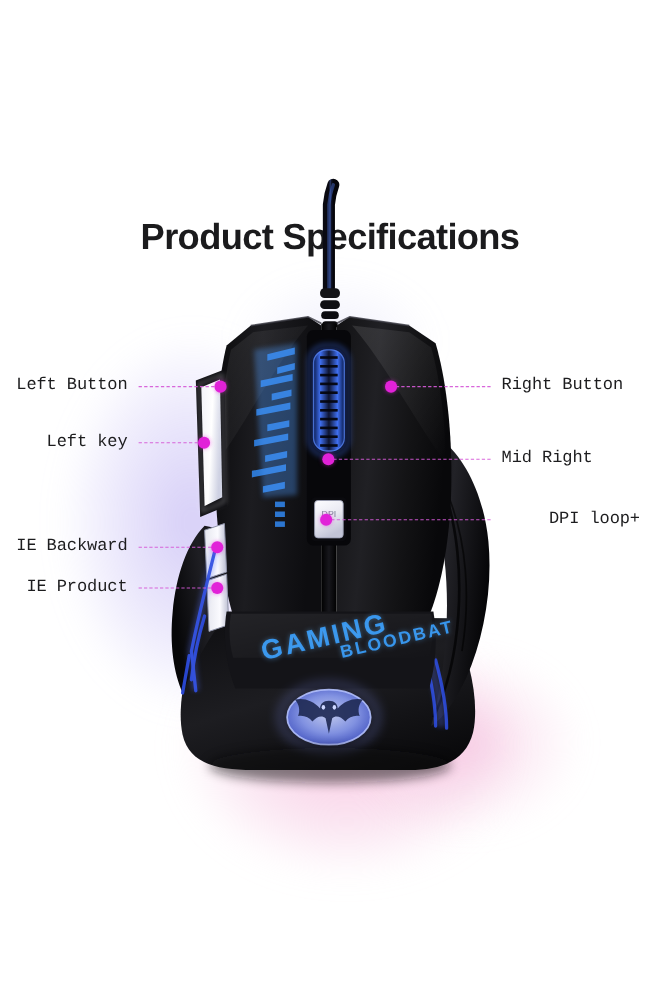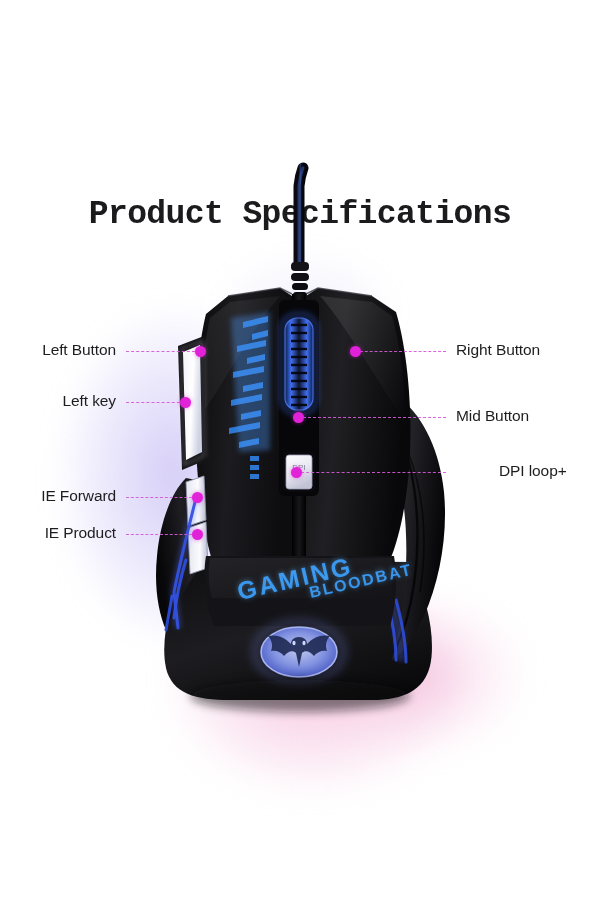--- a/index.html
+++ b/index.html
@@ -22,21 +22,21 @@
   #title {
     position: absolute;
     left: 0;
     top: 196px;
     width: 600px;
     text-align: center;
     font-size: 33px;
     font-weight: bold;
     letter-spacing: -0.6px;
     color: #1b1b1d;
-    font-family: Liberation Mono, monospace;
+    font-family: Liberation Sans, sans-serif;
   }
 
   
   .glow {
     position: absolute;
     pointer-events: none;
     border-radius: 50%;
   }
   #glow-left {
     left: 60px; top: 310px; width: 230px; height: 330px;
@@ -93,21 +93,21 @@
     width: 11px;
     height: 11px;
     border-radius: 50%;
     background: #e122d8;
     box-shadow: 0 0 4px rgba(225,34,216,0.55);
   }
   .label {
     position: absolute;
     font-size: 15.5px;
     color: #1d1d1f;
-    font-family: Liberation Sans, sans-serif;
+    font-family: Liberation Mono, monospace;
     white-space: nowrap;
     letter-spacing: -0.1px;
   }
 </style>
 </head>
 <body>
 
 <div id="page">
 
   <div class="glow" id="glow-top"></div>
@@ -376,30 +376,30 @@
     <ellipse cx="300" cy="696" rx="110" ry="16" fill="#0a0a0c" opacity="0.5" filter="url(#blurMd)"></ellipse>
   </svg>
 
   <div id="callout-layer">
       <div class="label" style="right: 484px; top: 341px;">Left Button</div>
       <div class="callout" style="left: 126px; top: 351px; width: 74px;"></div>
       <div class="dot" style="left: 195px; top: 346px;"></div>
       <div class="label" style="right: 484px; top: 392px;">Left key</div>
       <div class="callout" style="left: 126px; top: 402px; width: 59px;"></div>
       <div class="dot" style="left: 180px; top: 397px;"></div>
-      <div class="label" style="right: 484px; top: 487px;">IE Forward</div>
+      <div class="label" style="right: 484px; top: 487px;">IE Backward</div>
       <div class="callout" style="left: 126px; top: 497px; width: 71px;"></div>
       <div class="dot" style="left: 192px; top: 492px;"></div>
       <div class="label" style="right: 484px; top: 524px;">IE Product</div>
       <div class="callout" style="left: 126px; top: 534px; width: 71px;"></div>
       <div class="dot" style="left: 192px; top: 529px;"></div>
       <div class="label" style="left: 456px; top: 341px;">Right Button</div>
       <div class="callout" style="left: 355px; top: 351px; width: 91px;"></div>
       <div class="dot" style="left: 350px; top: 346px;"></div>
-      <div class="label" style="left: 456px; top: 407px;">Mid Button</div>
+      <div class="label" style="left: 456px; top: 407px;">Mid Right</div>
       <div class="callout" style="left: 298px; top: 417px; width: 148px;"></div>
       <div class="dot" style="left: 293px; top: 412px;"></div>
       <div class="label" style="left: 472px; top: 462px; margin-left: 27px;">DPI loop+</div>
       <div class="callout" style="left: 296px; top: 472px; width: 150px;"></div>
       <div class="dot" style="left: 291px; top: 467px;"></div>
     </div>
 
 </div>
 
 </body></html>

